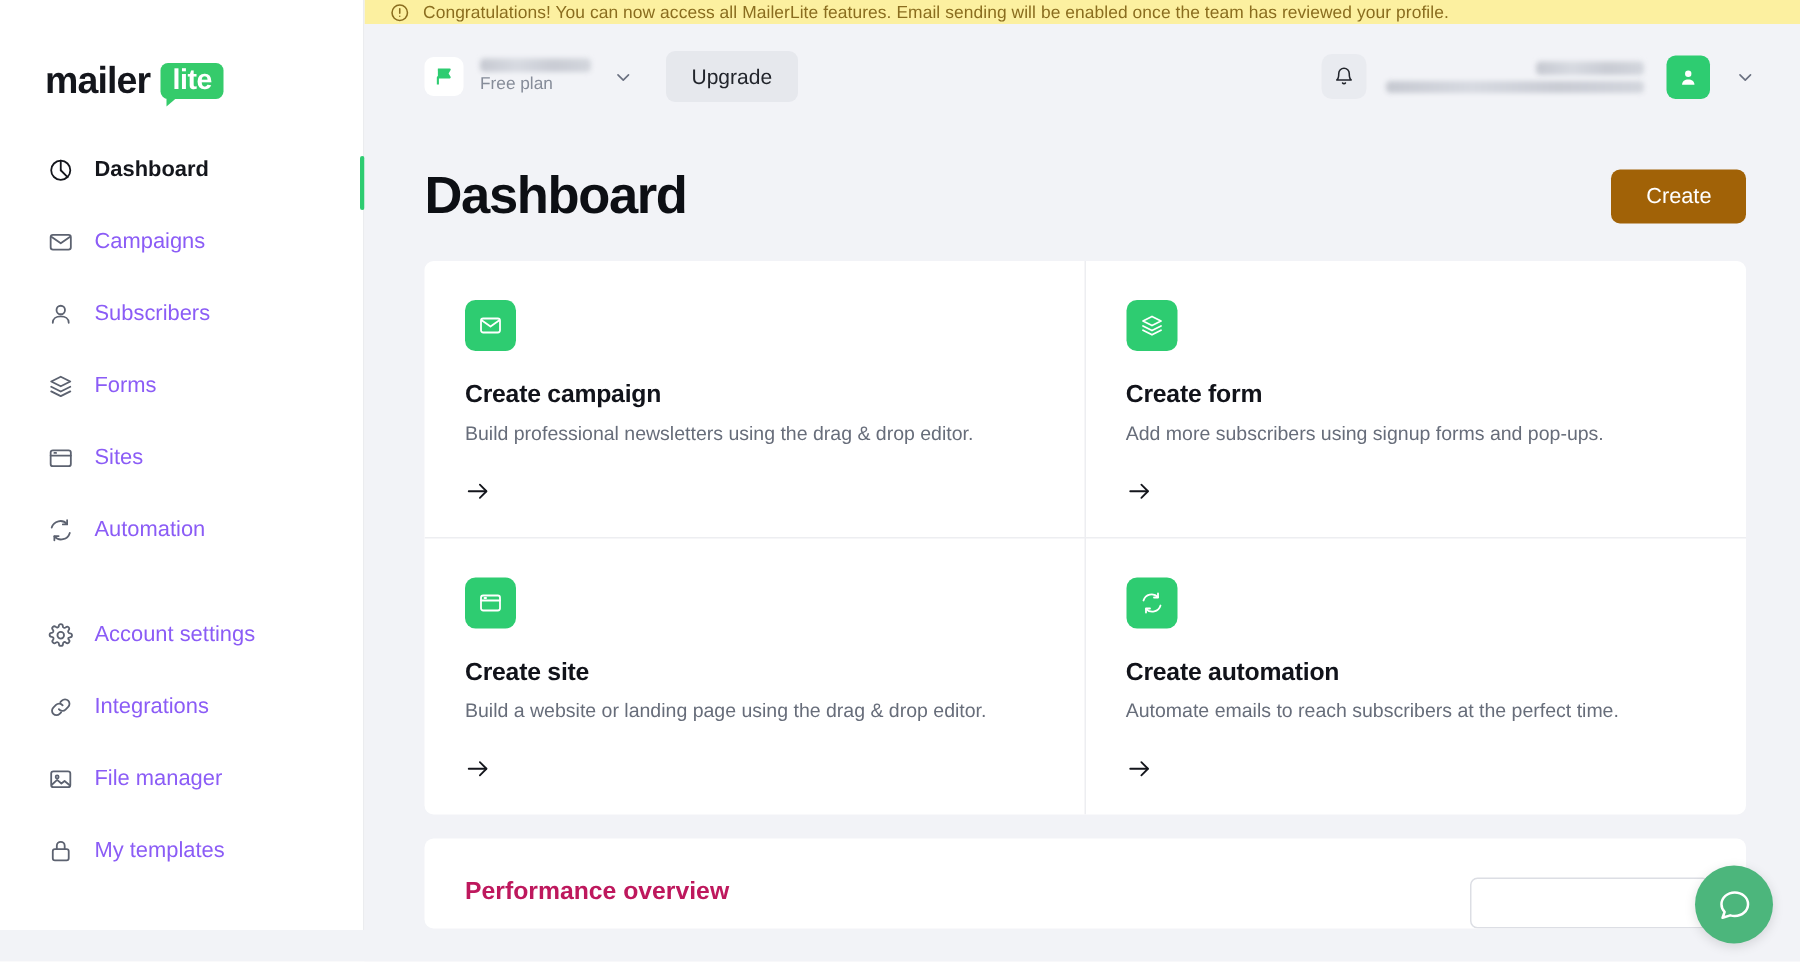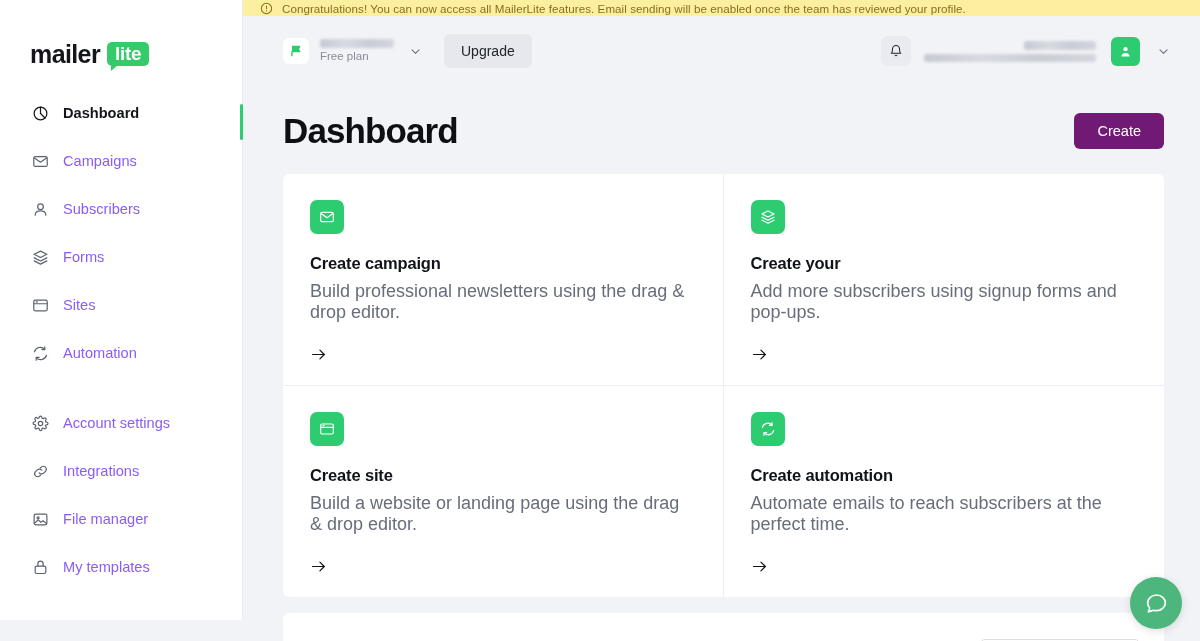--- a/index.html
+++ b/index.html
@@ -207,21 +207,21 @@
     height: 72px;
   }
   .page-title {
     font-size: 35px;
     font-weight: 700;
     letter-spacing: -0.9px;
     color: #0d0f14;
   }
   .create-btn {
     margin-left: auto;
-    background: #701a75;
+    background: #a16207;
     border: none;
     border-radius: 6px;
     color: #ffffff;
     font-family: inherit;
     font-size: 14.5px;
     height: 36px;
     padding: 0 23px;
     cursor: pointer;
   }
 
@@ -252,21 +252,21 @@
   }
   .qcard-icon svg { width: 16px; height: 16px; display: block; }
   .qcard-title {
     font-size: 16.5px;
     font-weight: 700;
     color: #11131a;
     margin-bottom: 8px;
     letter-spacing: -0.15px;
   }
   .qcard-desc {
-    font-size: 18px;
+    font-size: 13px;
     color: #676d7a;
     margin-bottom: 23px;
   }
   .qcard-arrow svg { width: 17px; height: 17px; display: block; }
 
   
   .bottom-panel {
     margin: 16px 36px 0 40px;
     background: #ffffff;
     border-radius: 6px;
@@ -544,21 +544,21 @@
         </div>
 
         <div class="qcard">
           <div class="qcard-icon">
             <svg class="wstroke" viewBox="0 0 24 24">
                 <path d="M12 3l9 4.5-9 4.5-9-4.5L12 3z"></path>
                 <path d="M3 12.5l9 4.5 9-4.5"></path>
                 <path d="M3 16.8l9 4.5 9-4.5"></path>
               </svg>
           </div>
-          <div class="qcard-title">Create your</div>
+          <div class="qcard-title">Create form</div>
           <div class="qcard-desc">Add more subscribers using signup forms and pop-ups.</div>
           <div class="qcard-arrow">
             <svg class="dstroke" viewBox="0 0 24 24">
                 <path d="M3.5 12h16.5"></path>
                 <path d="M14 5.8l6.2 6.2-6.2 6.2"></path>
               </svg>
           </div>
         </div>
 
         <div class="qcard">

